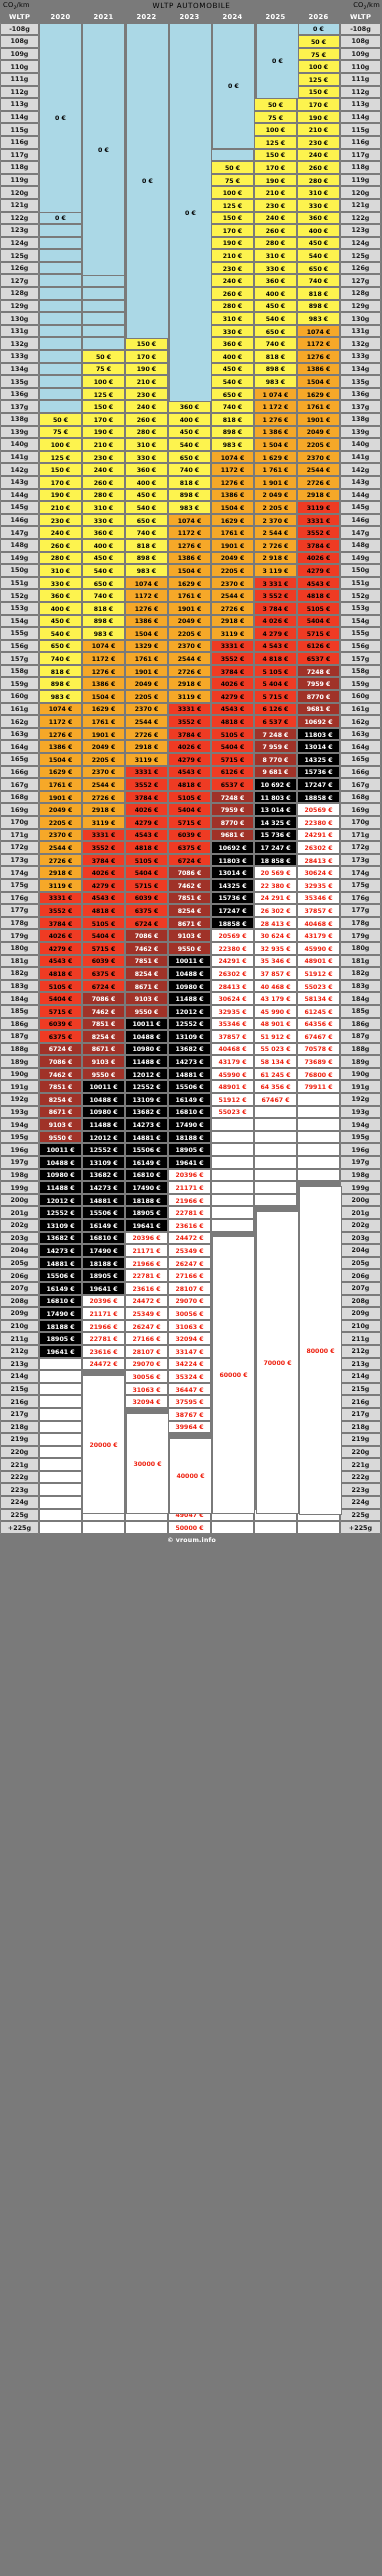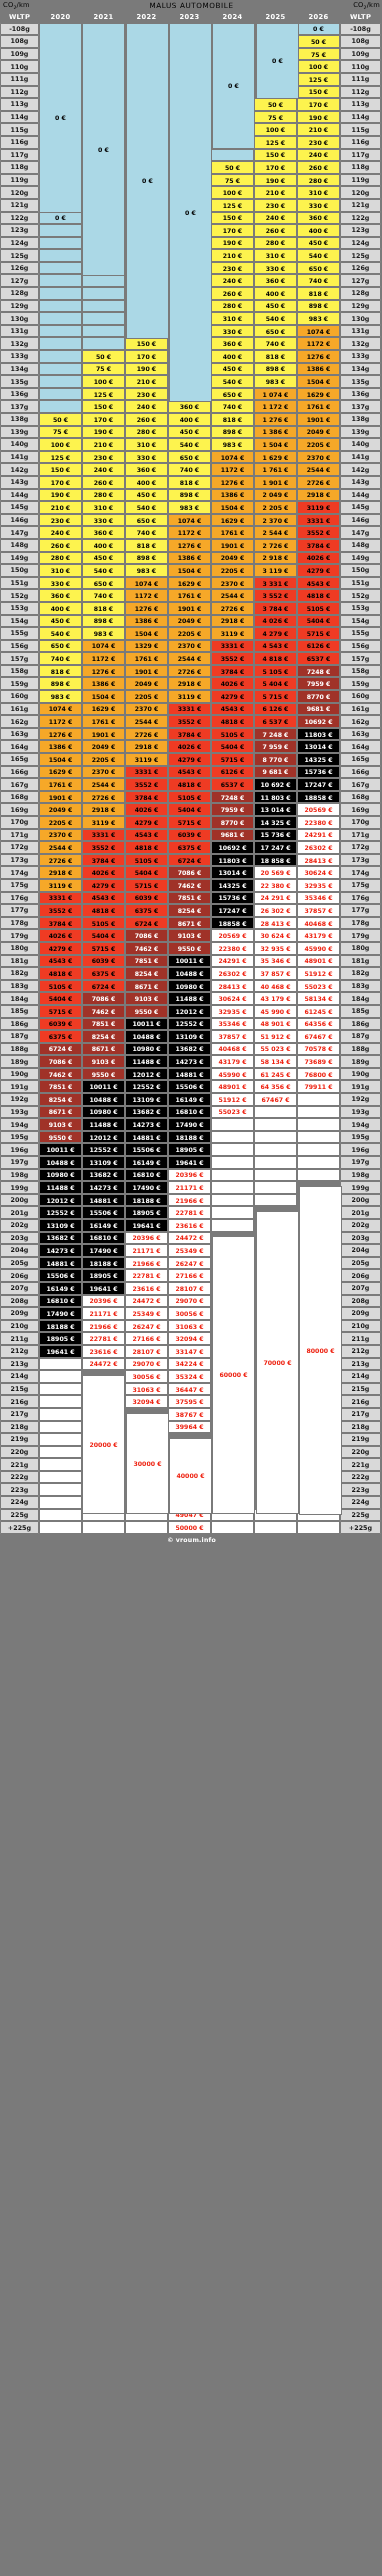--- a/index.html
+++ b/index.html
@@ -65,21 +65,21 @@
     background:#7a7a7a;
   }
 </style>
 </head>
 <body>
 
 <div id="wrap">
 
   <div class="hdr-top">
     <div class="hdr-co2-l"><span>CO</span><sub>2</sub><span>/km</span></div>
-    <div class="hdr-title">MALUS AUTOMOBILE</div>
+    <div class="hdr-title">WLTP AUTOMOBILE</div>
     <div class="hdr-co2-r"><span>CO</span><sub>2</sub><span>/km</span></div>
   </div>
 
   <div class="hdr-row" id="header-row">
     <div class="hdr-cell c-lab">WLTP</div>
     <div class="hdr-cell c-yr">2020</div>
     <div class="hdr-cell c-yr">2021</div>
     <div class="hdr-cell c-yr">2022</div>
     <div class="hdr-cell c-yr">2023</div>
     <div class="hdr-cell c-yr">2024</div>

